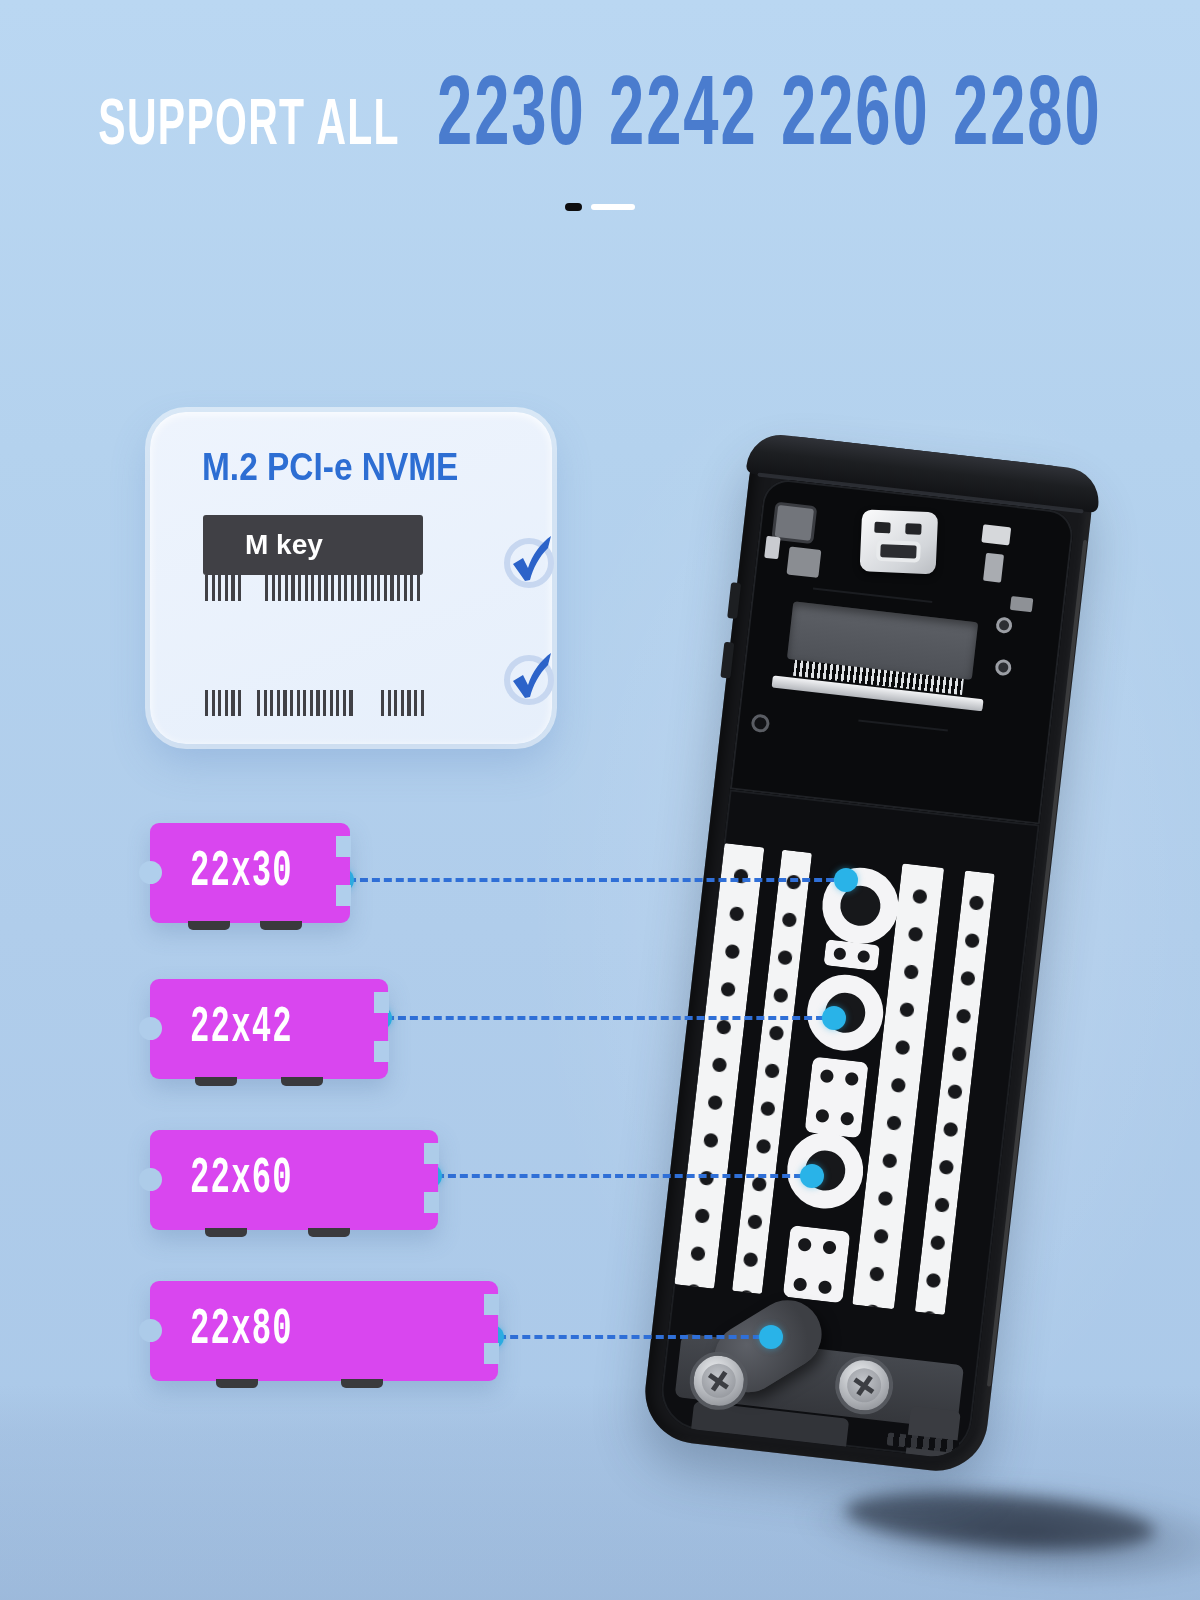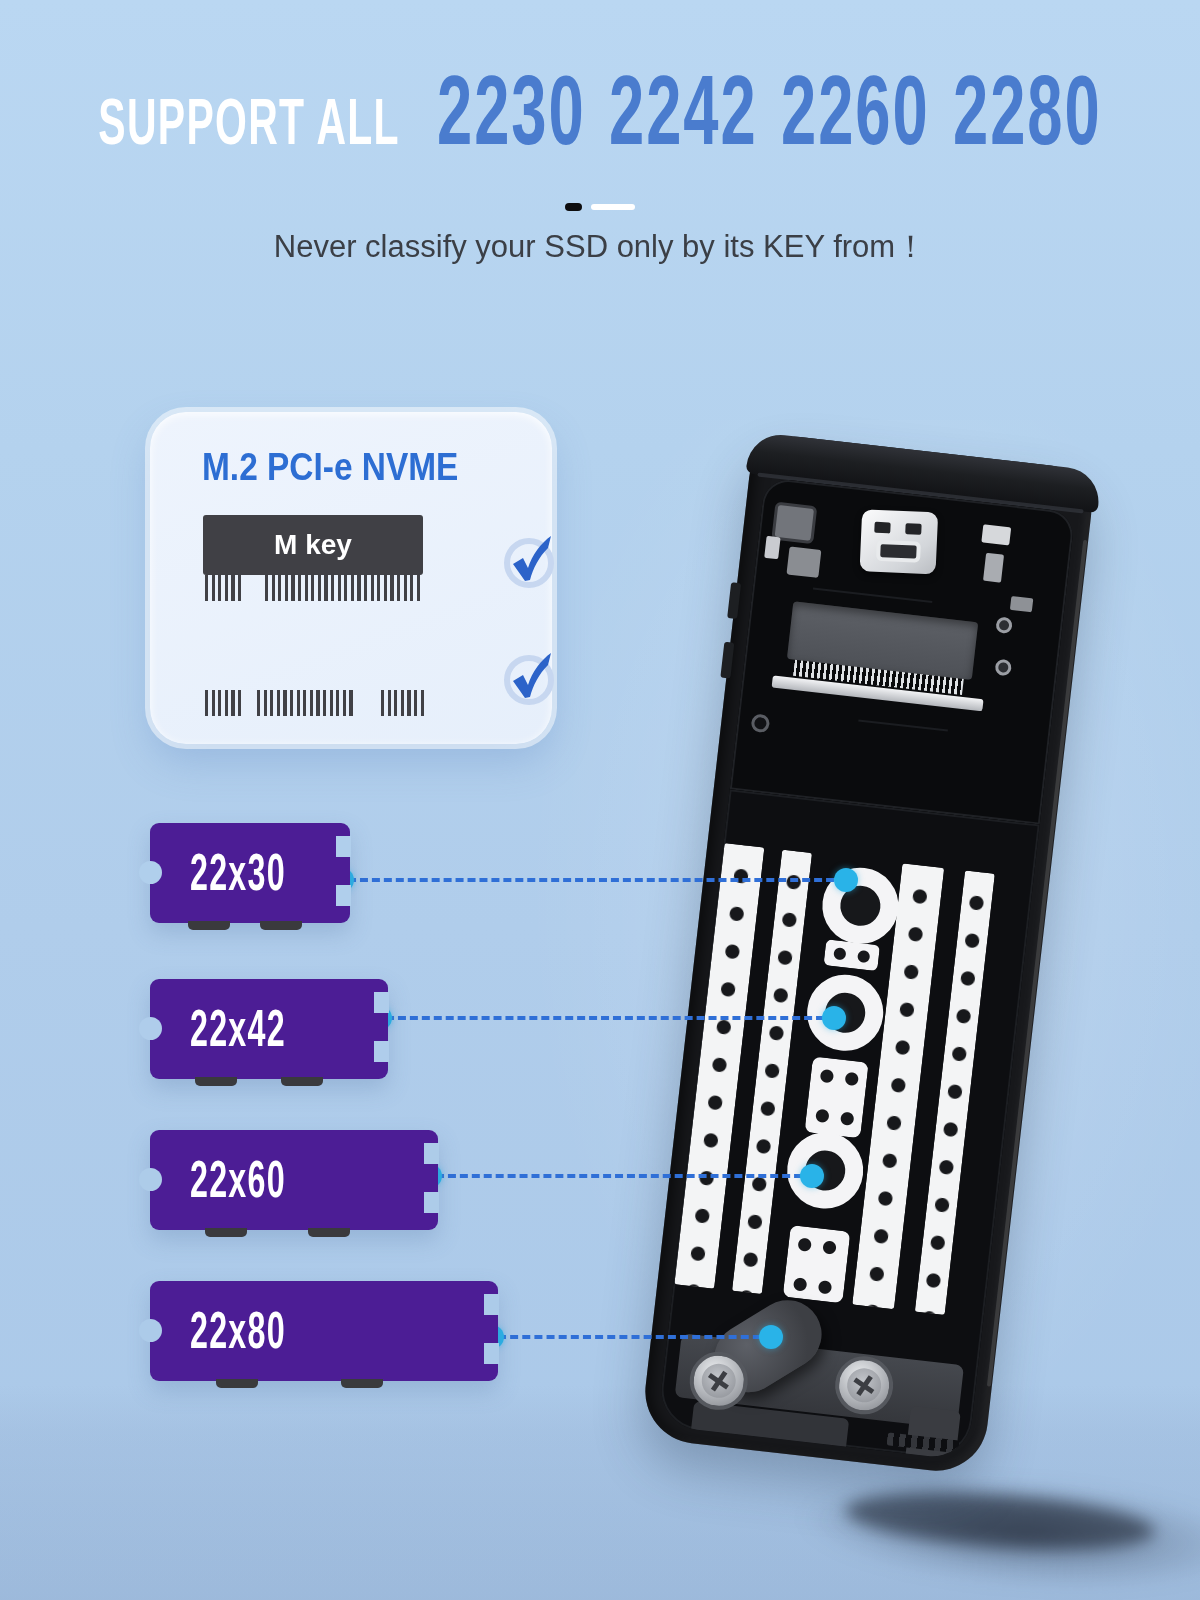--- a/index.html
+++ b/index.html
@@ -47,21 +47,21 @@
   
   .card {
     position:absolute; left:150px; top:412px; width:402px; height:332px;
     background: linear-gradient(160deg, #eef4fd 0%, #e6effb 100%);
     border-radius:36px;
     box-shadow: 0 0 0 5px rgba(255,255,255,.5), 0 18px 38px rgba(96,136,196,.30), inset 0 2px 10px rgba(255,255,255,.9);
   }
   .card-title { position:absolute; left:52px; top:34px; font-size:38px; font-weight:700; color:#2d6ed3; transform:scaleX(.88); transform-origin:0 50%; white-space:nowrap; }
   .key-row { position:absolute; left:53px; width:330px; height:92px; }
   .key-row.r1 { top:103px; } .key-row.r2 { top:218px; }
-  .conn-body { position:absolute; left:0; top:0; width:220px; height:60px; background:#404045; border-radius:3px; display:flex; align-items:center; justify-content:center; }
+  .conn-body { position:absolute; left:0; top:0; width:220px; height:60px; background:#404045; border-radius:3px; display:flex; align-items:center; justify-content:flex-start;padding-left:42px; }
   .conn-label { color:#ffffff; font-size:28px; font-weight:700; }
   .pins { position:absolute; left:2px; top:60px; height:26px; display:flex; }
   .pin-group { height:100%; background: repeating-linear-gradient(90deg, #414146 0px, #414146 3.2px, rgba(0,0,0,0) 3.2px, rgba(0,0,0,0) 6.6px); }
   .pin-gap { height:100%; }
   .check { position:absolute; left:297px; top:14px; width:60px; height:64px; }
   .key-row.r2 .check { top:16px; }
 
   
   .device { position:absolute; left:696px; top:448px; width:344px; height:1012px; transform:rotate(6.5deg); transform-origin:50% 50%; }
   .dev-body { position:absolute; inset:0; background:#17181b; border-radius:46px 46px 52px 52px;
@@ -121,22 +121,22 @@
   .screw { position:absolute; width:58px; height:58px; border-radius:50%;
     background: radial-gradient(circle at 40% 32%, #eceef0, #b0b3b8 55%, #7e8187); border:4px solid #55585e; }
   .screw.sc1 { left:27px; top:560px; } .screw.sc2 { left:172px; top:548px; }
   .screw-inner { position:absolute; inset:8px; border-radius:50%; background:radial-gradient(circle at 45% 38%, #c2c5ca, #8b8e94); }
   .screw-cross { position:absolute; inset:14px; transform:rotate(28deg);
     background: linear-gradient(#3c3e43,#3c3e43) center/100% 5px no-repeat, linear-gradient(#3c3e43,#3c3e43) center/5px 100% no-repeat; }
   .vent { position:absolute; left:230px; bottom:6px; width:72px; height:13px; border-radius:3px;
     background: repeating-linear-gradient(90deg,#33353a 0 6px, #0d0e11 6px 12px); }
 
   
-  .size-chip { position:absolute; left:150px; height:100px; background:#4c1d95; border-radius:9px; --notch:#b0cfec;
-    box-shadow: 0 10px 22px rgba(80,110,160,.25); }
+  .size-chip { position:absolute; left:150px; height:100px; background:#d946ef; border-radius:9px; --notch:#b0cfec;
+    box-shadow: 0 10px 22px rgba(80,110,160,.25); font-family: Liberation Mono, monospace; }
   .size-chip.c1 { top:823px; width:200px; }
   .size-chip.c2 { top:979px; width:238px; --notch:#afcdeb; }
   .size-chip.c3 { top:1130px; width:288px; --notch:#adcce9; }
   .size-chip.c4 { top:1281px; width:348px; --notch:#accbe9; }
   .size-chip::before { content:''; position:absolute; left:-11px; top:50%; margin-top:-12px; width:23px; height:23px; border-radius:50%; background:var(--notch); }
   .notch-rt { position:absolute; right:-1px; top:13px; width:15px; height:21px; background:var(--notch); }
   .notch-rb { position:absolute; right:-1px; top:62px; width:15px; height:21px; background:var(--notch); }
   .tab-b1 { position:absolute; left:19%; bottom:-7px; width:42px; height:9px; background:#3a3a3d; border-radius:0 0 5px 5px; }
   .tab-b2 { position:absolute; left:55%; bottom:-7px; width:42px; height:9px; background:#3a3a3d; border-radius:0 0 5px 5px; }
   .size-label { position:absolute; left:40px; top:50%; transform:translateY(-52%) scaleX(.62); transform-origin:0 50%;
@@ -158,21 +158,20 @@
 
 <div class="header">
   <span class="support">SUPPORT ALL</span>
   <span class="sizes">2230 2242 2260 2280</span>
 </div>
 <div class="divider">
   <span class="dash-black"></span>
   <span class="dash-white"></span>
 </div>
 <div class="intro">
-  <div>Never classify your SSD only by its KEY from！</div>
 </div>
 
 <div class="device">
   <div class="dev-body"></div>
   <div class="dev-cap"></div>
   <div class="dev-cap-rim"></div>
   <div class="side-tab" style="top:152px;"></div>
   <div class="side-tab" style="top:212px;"></div>
   <div class="edge-light"></div>
 

